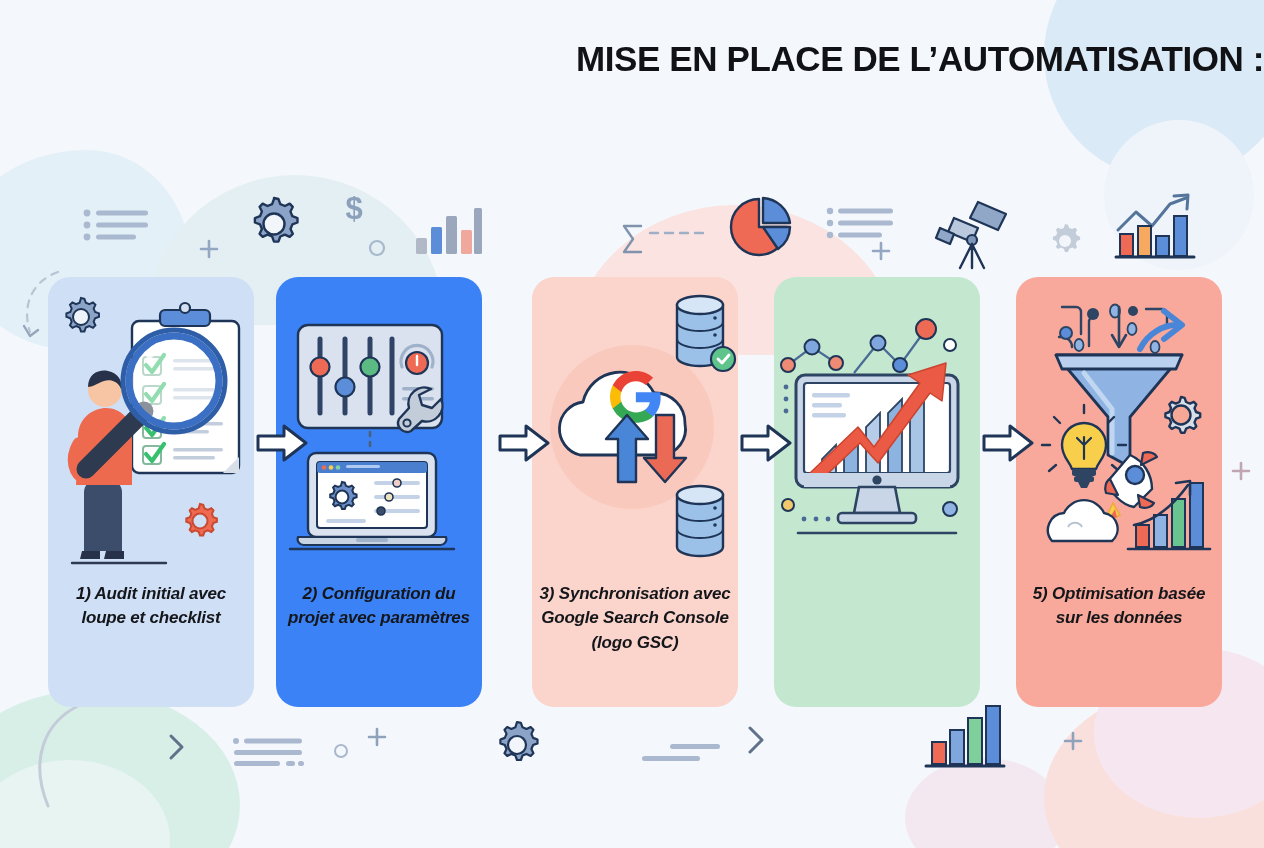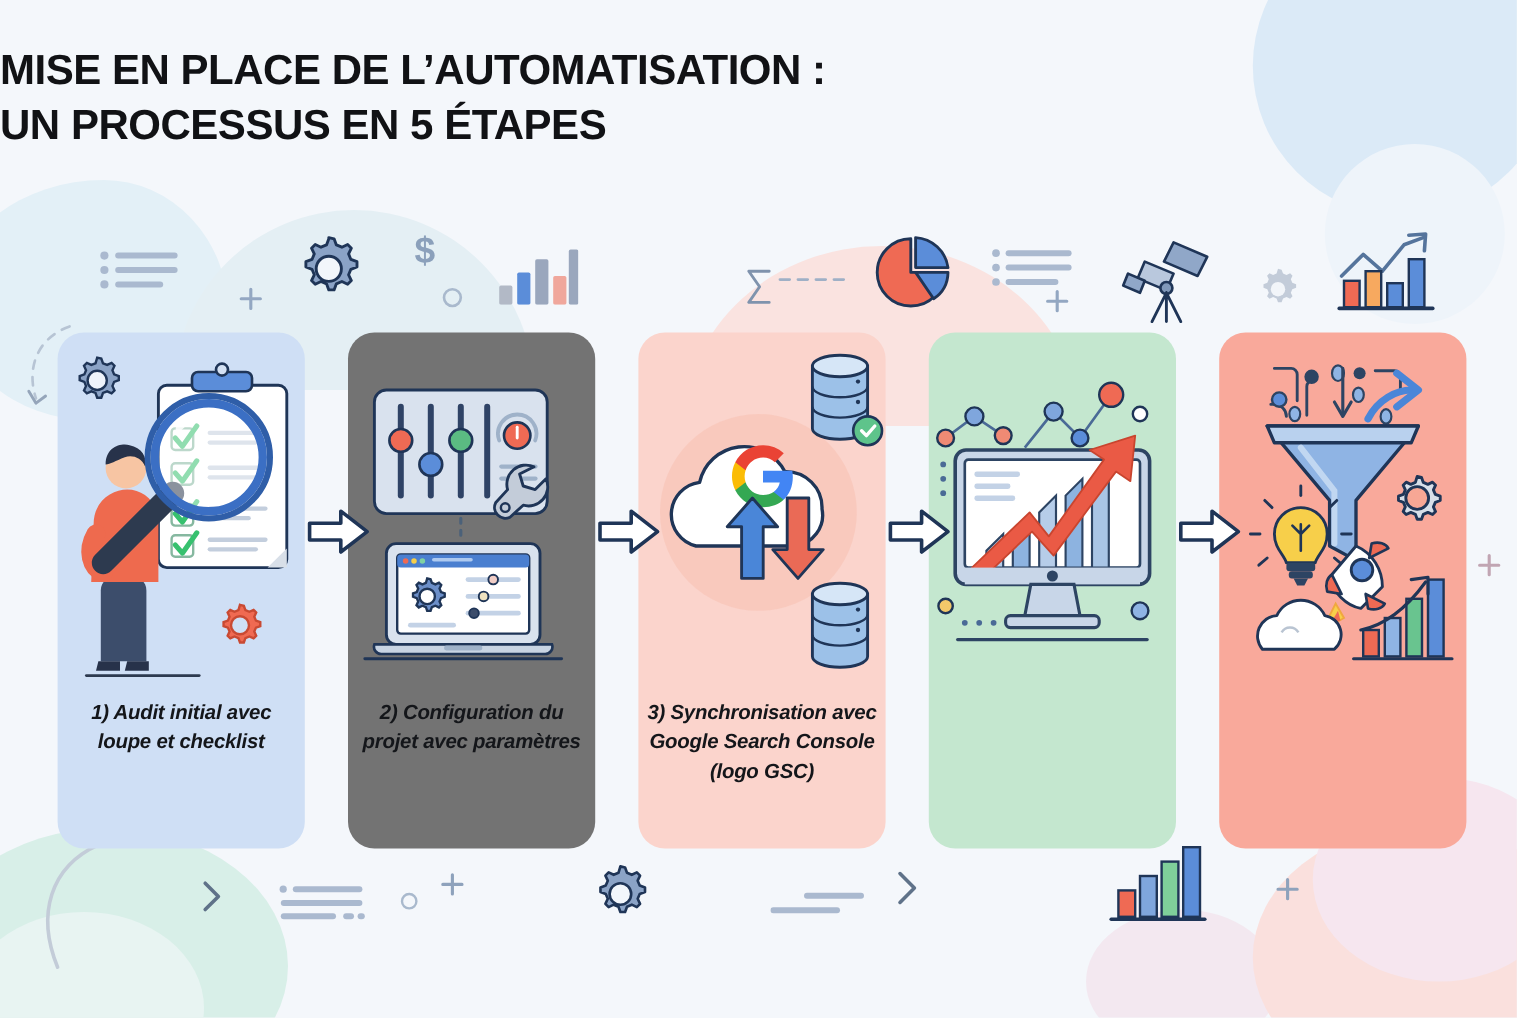--- a/index.html
+++ b/index.html
@@ -18,35 +18,35 @@
   .blob-tr2{width:150px;height:150px;right:10px;top:120px;background:#eef4fa;border-radius:50%;}
   .blob-pink{width:330px;height:150px;left:570px;top:205px;background:#fae3e0;border-radius:50% 50% 0 0/100% 100% 0 0;}
   .blob-bl{width:300px;height:230px;left:-60px;top:690px;background:#d8efe8;border-radius:50%;}
   .blob-bl2{width:200px;height:160px;left:-30px;top:760px;background:#e8f4f2;border-radius:50%;}
   .blob-br{width:280px;height:220px;right:-60px;bottom:-60px;background:#fae0dd;border-radius:50%;}
   .blob-br2{width:210px;height:170px;right:-40px;bottom:30px;background:#f6e6ef;border-radius:50%;}
   .blob-bc{width:160px;height:120px;left:905px;bottom:-30px;background:#f3e8f0;border-radius:50%;}
 
   
   .title{
-    position:absolute;left:0;right:0;top:36px;text-align:left;
+    position:absolute;left:0;right:0;top:36px;text-align:right;
     color:#111215;font-weight:bold;font-size:35px;line-height:1.30;
     letter-spacing:-0.4px;
     font-family:"Liberation Sans", sans-serif;
   }
   .title .l2{display:block;}
 
   
   .cards{position:absolute;left:48px;top:277px;width:1170px;height:430px;font-style:italic;}
   .card{
     position:absolute;top:0;width:206px;height:430px;
     border-radius:22px;overflow:hidden;
   }
   .card.c1{left:0;background:#cfdff5;}
-  .card.c2{left:242px;background:#737373;}
+  .card.c2{left:228px;background:#3b82f6;}
   .card.c3{left:484px;background:#fbd4cc;}
   .card.c4{left:726px;background:#c4e7cf;}
   .card.c5{left:968px;background:#f9a99b;}
 
   .art{position:absolute;left:0;top:0;width:206px;height:300px;}
   .art svg{display:block;width:206px;height:300px;}
 
   .caption{
     position:absolute;left:6px;right:6px;top:305px;
     text-align:center;font-weight:bold;font-size:17px;line-height:1.44;
@@ -76,21 +76,20 @@
   <div class="blob blob-tr2"></div>
   <div class="blob blob-pink"></div>
   <div class="blob blob-bl"></div>
   <div class="blob blob-bl2"></div>
   <div class="blob blob-bc"></div>
   <div class="blob blob-br"></div>
   <div class="blob blob-br2"></div>
 
   <div class="title">
     <span>MISE EN PLACE DE L’AUTOMATISATION :</span>
-    <span class="l2">UN PROCESSUS EN 5 ÉTAPES</span>
   </div>
 
   <div class="deco" style="left:82px;top:205px;">
     <svg width="70" height="40" viewBox="0 0 70 40">
       <circle cx="5" cy="8" r="3.4" fill="#aab9cf"></circle>
         <rect x="14" y="5.5" width="52" height="5" rx="2.5" fill="#aab9cf"></rect>
       <circle cx="5" cy="20" r="3.4" fill="#aab9cf"></circle>
         <rect x="14" y="17.5" width="52" height="5" rx="2.5" fill="#aab9cf"></rect>
       <circle cx="5" cy="32" r="3.4" fill="#aab9cf"></circle>
         <rect x="14" y="29.5" width="40" height="5" rx="2.5" fill="#aab9cf"></rect>
@@ -570,20 +569,21 @@
             <rect x="156" y="222" width="13" height="48" fill="#69c48f" stroke="#1f3557" stroke-width="2"></rect>
             <rect x="174" y="206" width="13" height="64" fill="#5b8dd9" stroke="#1f3557" stroke-width="2"></rect>
             <path d="M112 272 H194" stroke="#1f3557" stroke-width="2.6" stroke-linecap="round"></path>
           </g>
           <g>
             <path d="M118 248 C138 244 156 230 172 208" fill="none" stroke="#1f3557" stroke-width="2.6" stroke-linecap="round"></path>
             <path d="M160 206 L174 204 L174 218" fill="none" stroke="#1f3557" stroke-width="2.6" stroke-linejoin="round" stroke-linecap="round"></path>
           </g>
         </svg>
       </div>
+      <div class="caption">5) Optimisation basée sur les données</div>
     </div>
   </div>
 
   <div class="conn a1">
     <svg width="56" height="56" viewBox="0 0 56 56">
       <path d="M4 21 H30 V11 L52 28 L30 45 V35 H4 Z" fill="#ffffff" stroke="#1f3557" stroke-width="3" stroke-linejoin="round"></path>
     </svg>
   </div>
   <div class="conn a2">
     <svg width="56" height="56" viewBox="0 0 56 56">

